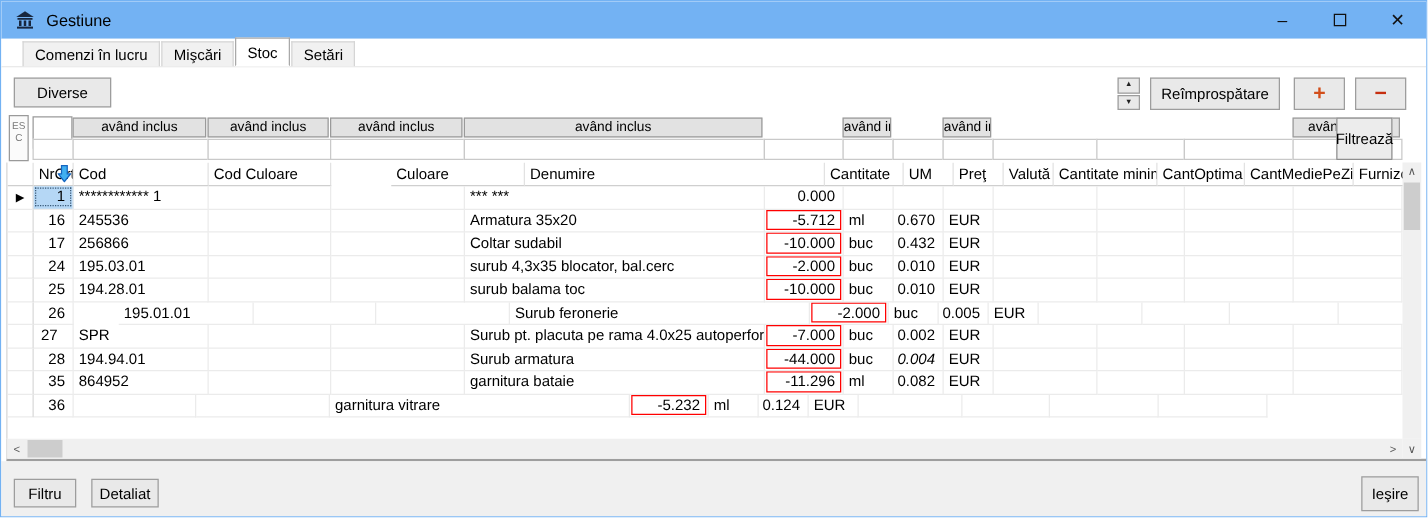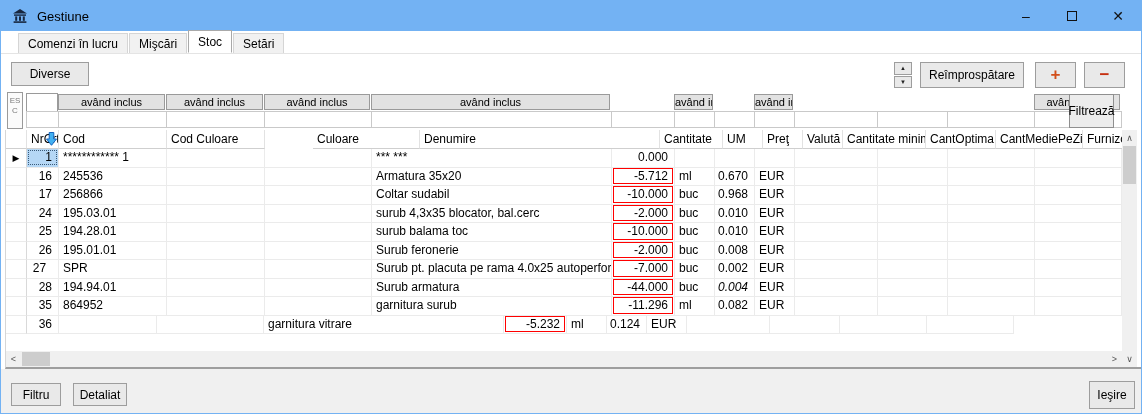--- a/index.html
+++ b/index.html
@@ -222,21 +222,21 @@
           </div>
           <div class="grow">
             <div class="gc sel-col" style="width: 21px;"></div>
             <div class="gc ar" style="width: 32px;">17</div>
             <div class="gc al" style="width: 108px;">256866</div>
             <div class="gc al" style="width: 98px;"></div>
             <div class="gc al" style="width: 107px;"></div>
             <div class="gc al" style="width: 240px;">Coltar sudabil</div>
             <div class="gc ar" style="width: 63px;">-10.000<span class="flagbox"></span></div>
             <div class="gc al" style="width: 40px;">buc</div>
-            <div class="gc ar" style="width: 40px;">0.968</div>
+            <div class="gc ar" style="width: 40px;">0.432</div>
             <div class="gc al" style="width: 40px;">EUR</div>
             <div class="gc al" style="width: 83px;"></div>
             <div class="gc al" style="width: 70px;"></div>
             <div class="gc al" style="width: 87px;"></div>
             <div class="gc al" style="width: 87px;"></div>
           </div>
           <div class="grow">
             <div class="gc sel-col" style="width: 21px;"></div>
             <div class="gc ar" style="width: 32px;">24</div>
             <div class="gc al" style="width: 108px;">195.03.01</div>
@@ -264,27 +264,27 @@
             <div class="gc ar" style="width: 40px;">0.010</div>
             <div class="gc al" style="width: 40px;">EUR</div>
             <div class="gc al" style="width: 83px;"></div>
             <div class="gc al" style="width: 70px;"></div>
             <div class="gc al" style="width: 87px;"></div>
             <div class="gc al" style="width: 87px;"></div>
           </div>
           <div class="grow">
             <div class="gc sel-col" style="width: 21px;"></div>
             <div class="gc ar" style="width: 32px;">26</div>
-            <div class="gc al" style="width: 108px;">195.01.01</div>
+            <div class="gc al" style="width: 108px; margin-left: 36px;">195.01.01</div>
             <div class="gc al" style="width: 98px;"></div>
             <div class="gc al" style="width: 107px;"></div>
             <div class="gc al" style="width: 240px;">Surub feronerie</div>
             <div class="gc ar" style="width: 63px;">-2.000<span class="flagbox"></span></div>
             <div class="gc al" style="width: 40px;">buc</div>
-            <div class="gc ar" style="width: 40px;">0.008</div>
+            <div class="gc ar" style="width: 40px;">0.005</div>
             <div class="gc al" style="width: 40px;">EUR</div>
             <div class="gc al" style="width: 83px;"></div>
             <div class="gc al" style="width: 70px;"></div>
             <div class="gc al" style="width: 87px;"></div>
             <div class="gc al" style="width: 87px;"></div>
           </div>
           <div class="grow">
             <div class="gc sel-col" style="width: 21px;"></div>
             <div class="gc ar" style="width: 32px; text-align: center;">27</div>
             <div class="gc al" style="width: 108px;">SPR</div>
@@ -315,21 +315,21 @@
             <div class="gc al" style="width: 70px;"></div>
             <div class="gc al" style="width: 87px;"></div>
             <div class="gc al" style="width: 87px;"></div>
           </div>
           <div class="grow">
             <div class="gc sel-col" style="width: 21px;"></div>
             <div class="gc ar" style="width: 32px;">35</div>
             <div class="gc al" style="width: 108px;">864952</div>
             <div class="gc al" style="width: 98px;"></div>
             <div class="gc al" style="width: 107px;"></div>
-            <div class="gc al" style="width: 240px;">garnitura surub</div>
+            <div class="gc al" style="width: 240px;">garnitura bataie</div>
             <div class="gc ar" style="width: 63px;">-11.296<span class="flagbox"></span></div>
             <div class="gc al" style="width: 40px;">ml</div>
             <div class="gc ar" style="width: 40px;">0.082</div>
             <div class="gc al" style="width: 40px;">EUR</div>
             <div class="gc al" style="width: 83px;"></div>
             <div class="gc al" style="width: 70px;"></div>
             <div class="gc al" style="width: 87px;"></div>
             <div class="gc al" style="width: 87px;"></div>
           </div>
           <div class="grow">

